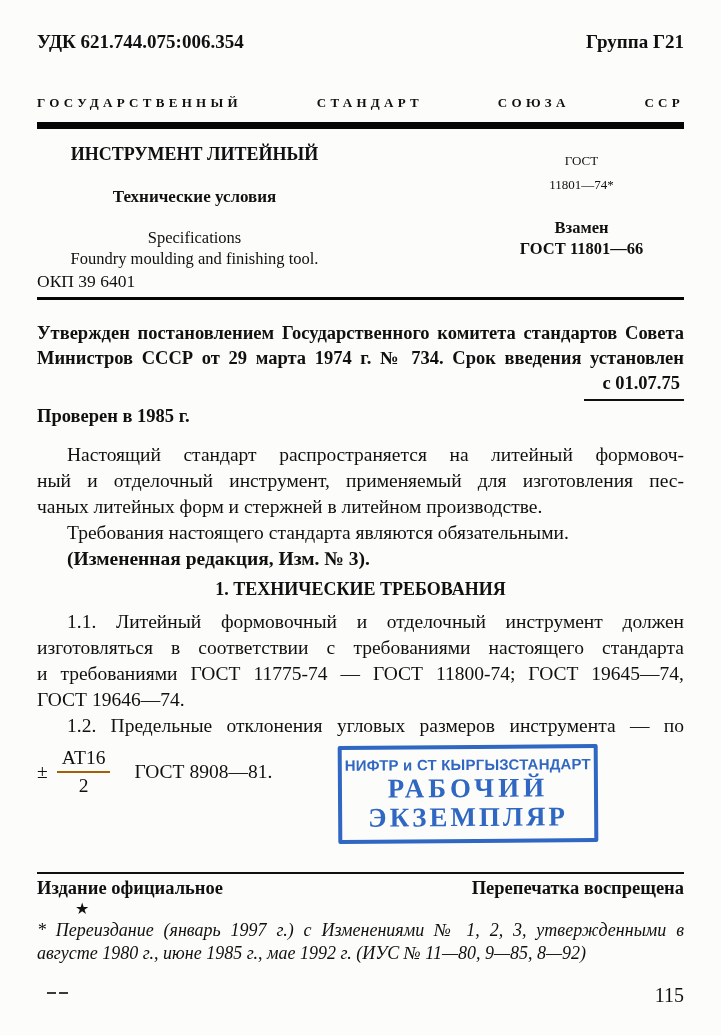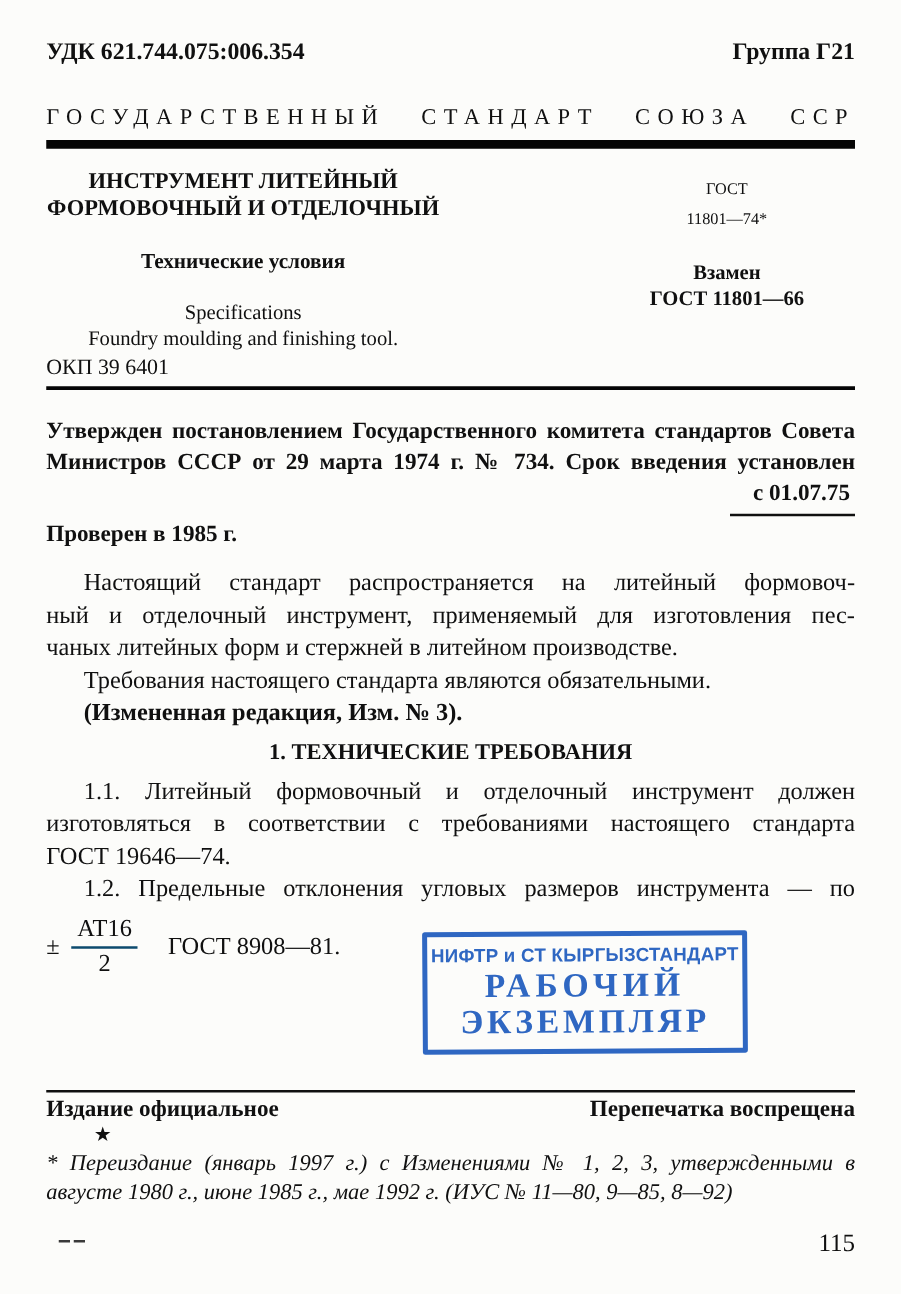--- a/index.html
+++ b/index.html
@@ -5,21 +5,21 @@
   html,body{margin:0;padding:0;background:#ffffff;}
   .page{
     position:relative;width:721px;height:1035px;overflow:hidden;
     background:#fcfcfa;color:#101010;box-sizing:border-box;
     font-family:"Liberation Serif","DejaVu Serif",serif;
   }
   .content{position:absolute;left:37px;right:37px;top:0;}
 
   .topline{display:flex;justify-content:space-between;align-items:baseline;
            padding-top:31px;font-size:19px;font-weight:bold;line-height:22px;}
-  .banner{margin-top:29px;font-size:18px;font-weight:normal;line-height:22px;
+  .banner{margin-top:39px;font-size:13px;font-weight:bold;line-height:22px;
           letter-spacing:0.33em;text-align:justify;text-align-last:justify;}
   .rule-thick{margin-top:8px;height:7px;background:#050505;}
   .rule-thin{margin-top:5px;height:3px;background:#050505;}
 
   .titleblock{display:flex;margin-top:9px;}
   .tb-left{width:315px;text-align:center;}
   .tb-right{width:205px;margin-left:auto;text-align:center;}
   .t-ru{font-size:18px;font-weight:bold;line-height:22px;margin-top:5px;}
   .t-sub{font-size:17px;font-weight:bold;line-height:21px;margin-top:21px;}
   .t-en{font-size:16.5px;line-height:21px;margin-top:20px;}
@@ -35,21 +35,21 @@
 
   .bodytext{font-size:19.5px;line-height:26px;}
   .intro{margin-top:13px;}
   .ind{text-indent:30px;}
   .bold{font-weight:bold;}
   .sec-head{margin-top:6px;font-size:18px;font-weight:bold;text-align:center;line-height:22px;}
   .c11{margin-top:9px;}
 
   .formula{display:flex;align-items:center;margin-top:9px;font-size:19.5px;}
   .frac{display:inline-flex;flex-direction:column;align-items:center;margin-left:9px;}
-  .frac .nm{padding:0 5px 3px;border-bottom:2px solid #0c4a6e;line-height:20px;}
+  .frac .nm{padding:0 5px 3px;border-bottom:2px solid #a16207;line-height:20px;}
   .frac .dn{padding-top:3px;line-height:20px;}
   .f-ref{margin-left:24px;}
 
   .stamp{
     position:absolute;left:338px;top:745px;width:260px;height:98px;box-sizing:border-box;
     border:4px solid;border-radius:2px;text-align:center;font-weight:bold;
     transform:rotate(-0.4deg);
   }
   .s1{font-family:"Liberation Sans","DejaVu Sans",sans-serif;font-size:15px;line-height:17px;
       margin-top:7px;letter-spacing:0.2px;}
@@ -80,21 +80,20 @@
       <span>Группа Г21</span>
     </div>
 
     <div class="banner">ГОСУДАРСТВЕННЫЙ СТАНДАРТ СОЮЗА ССР</div>
     <div class="rule-thick"></div>
 
     <div class="titleblock">
       <div class="tb-left">
         <div class="t-ru">
           <div>ИНСТРУМЕНТ ЛИТЕЙНЫЙ</div>
-          <div>ФОРМОВОЧНЫЙ И ОТДЕЛОЧНЫЙ</div>
         </div>
         <div class="t-sub">Технические условия</div>
         <div class="t-en">
           <div>Specifications</div>
           <div>Foundry moulding and finishing tool.</div>
         </div>
       </div>
       <div class="tb-right">
         <div class="g-num">
           <div>ГОСТ</div>
@@ -125,20 +124,21 @@
       <div>чаных литейных форм и стержней в литейном производстве.</div>
       <div class="ind">Требования настоящего стандарта являются обязательными.</div>
       <div class="ind bold">(Измененная редакция, Изм. № 3).</div>
     </div>
 
     <div class="sec-head">1. ТЕХНИЧЕСКИЕ ТРЕБОВАНИЯ</div>
 
     <div class="bodytext c11">
       <div class="jl ind">1.1. Литейный формовочный и отделочный инструмент должен</div>
       <div class="jl">изготовляться в соответствии с требованиями настоящего стандарта</div>
+      <div class="jl">и требованиями ГОСТ 11775-74 — ГОСТ 11800-74; ГОСТ 19645—74,</div>
       <div>ГОСТ 19646—74.</div>
       <div class="jl ind">1.2. Предельные отклонения угловых размеров инструмента — по</div>
     </div>
 
     <div class="formula">
       <span>±</span>
       <span class="frac">
         <span class="nm">АТ16</span>
         <span class="dn">2</span>
       </span>

